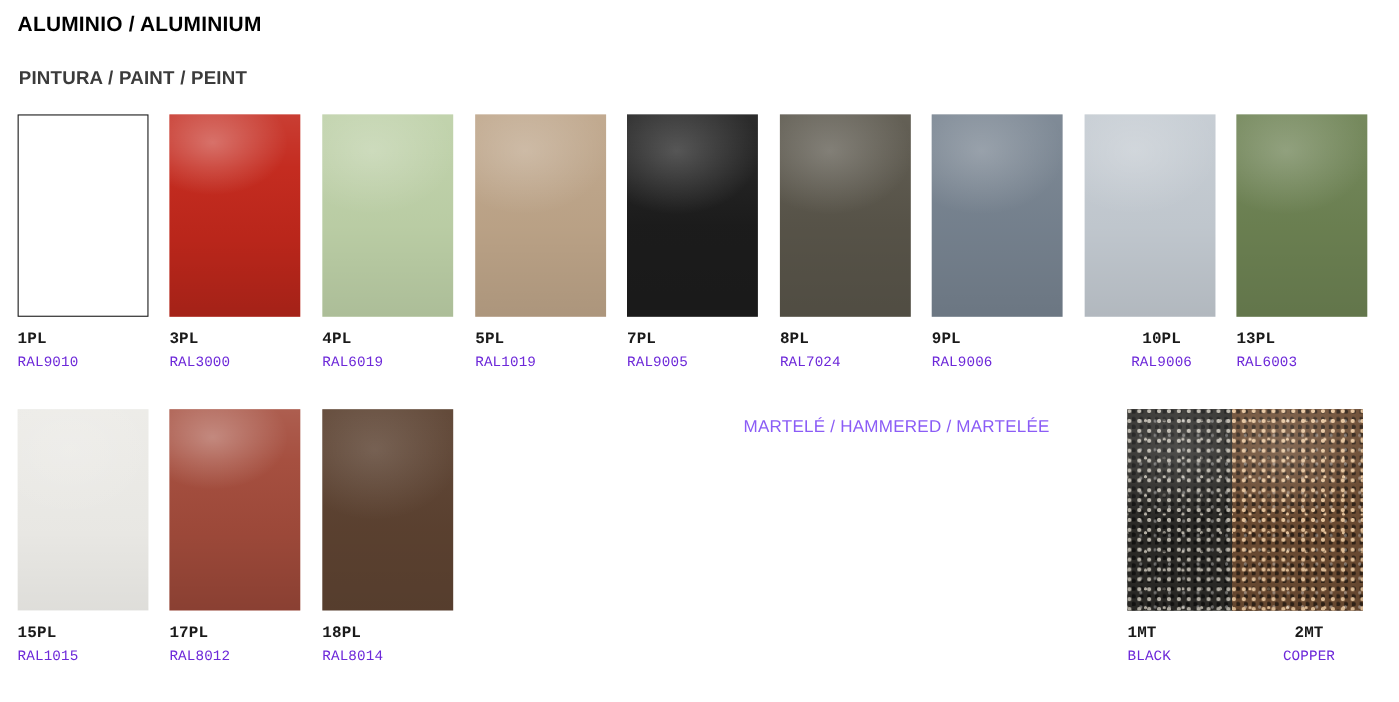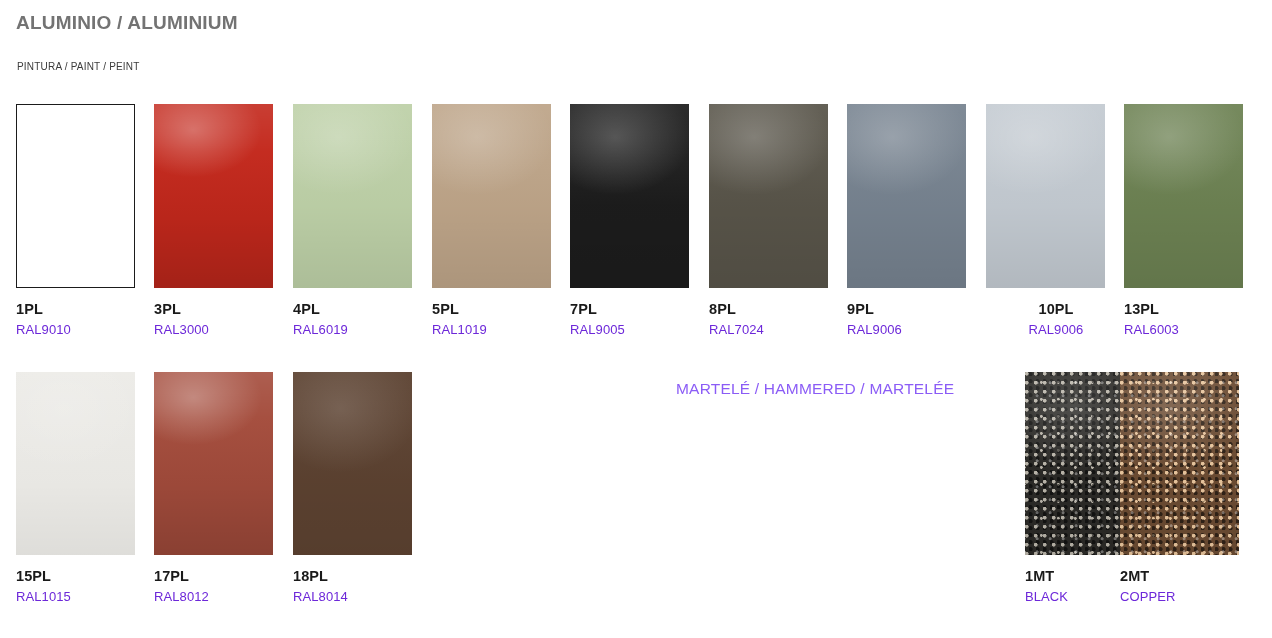--- a/index.html
+++ b/index.html
@@ -17,48 +17,49 @@
   }
 
   
   #page-title {
     position: absolute;
     left: 16px;
     top: 12px;
     font-size: 19px;
     font-weight: bold;
     letter-spacing: 0.2px;
-    color: #737373;
+    color: #000000;
     white-space: nowrap;
   }
   #section-subtitle {
     position: absolute;
     left: 17px;
     top: 61px;
-    font-size: 10px;
-    font-weight: normal;
+    font-size: 17px;
+    font-weight: bold;
     color: #3b3b3b;
     letter-spacing: 0.2px;
     white-space: nowrap;
   }
   #hammered-subtitle {
     position: absolute;
     left: 676px;
     top: 380px;
     font-size: 15.5px;
     font-weight: normal;
     color: #8b5cf6;
     letter-spacing: 0.2px;
     white-space: nowrap;
   }
 
   
   .swatch-cell {
     position: absolute;
     width: 140px;
+    font-family: Liberation Mono, monospace;
   }
   .swatch-chip {
     width: 119px;
     height: 184px;
     position: relative;
     overflow: hidden;
   }
   .swatch-chip.row2 { height: 183px; }
   .swatch-chip.outlined {
     border: 1px solid #1b1b1b;
@@ -213,21 +214,21 @@
     <div class="swatch-cell" style="left: 981px; top: 372px; margin-left: 44px;">
       <div class="swatch-chip row2" style="background: rgb(43, 42, 39);">
         <div class="hammer">
           <div class="hammer-dots" style="background-image: radial-gradient(circle at 30% 30%, rgb(185, 180, 169) 0px, rgb(185, 180, 169) 1.6px, rgba(0, 0, 0, 0) 2.2px), radial-gradient(circle at 70% 60%, rgba(255, 255, 255, 0.35) 0px, rgba(255, 255, 255, 0.35) 1.2px, rgba(0, 0, 0, 0) 1.8px), radial-gradient(circle at 20% 75%, rgba(0, 0, 0, 0.55) 0px, rgba(0, 0, 0, 0.55) 1.8px, rgba(0, 0, 0, 0) 2.6px), radial-gradient(circle at 55% 20%, rgb(185, 180, 169) 0px, rgb(185, 180, 169) 1.1px, rgba(0, 0, 0, 0) 1.7px); background-color: rgb(43, 42, 39);"></div>
         </div>
         <div class="sheen faint"></div>
       </div>
       <div class="swatch-code">1MT</div>
       <div class="swatch-ref">BLACK</div>
     </div>
-    <div class="swatch-cell" style="left: 1120px; top: 372px;">
+    <div class="swatch-cell" style="left: 1120px; top: 372px; text-align: center;">
       <div class="swatch-chip row2" style="background: rgb(107, 75, 50);">
         <div class="hammer">
           <div class="hammer-dots" style="background-image: radial-gradient(circle at 30% 30%, rgb(231, 196, 156) 0px, rgb(231, 196, 156) 1.6px, rgba(0, 0, 0, 0) 2.2px), radial-gradient(circle at 70% 60%, rgba(255, 255, 255, 0.35) 0px, rgba(255, 255, 255, 0.35) 1.2px, rgba(0, 0, 0, 0) 1.8px), radial-gradient(circle at 20% 75%, rgba(0, 0, 0, 0.55) 0px, rgba(0, 0, 0, 0.55) 1.8px, rgba(0, 0, 0, 0) 2.6px), radial-gradient(circle at 55% 20%, rgb(231, 196, 156) 0px, rgb(231, 196, 156) 1.1px, rgba(0, 0, 0, 0) 1.7px); background-color: rgb(107, 75, 50);"></div>
         </div>
         <div class="sheen faint"></div>
       </div>
       <div class="swatch-code">2MT</div>
       <div class="swatch-ref">COPPER</div>
     </div>
   </div>

